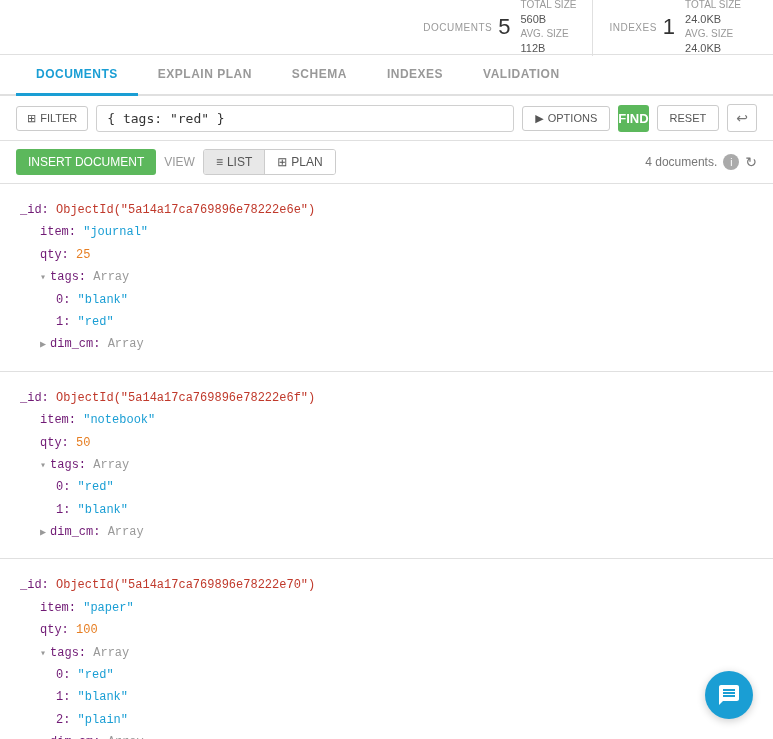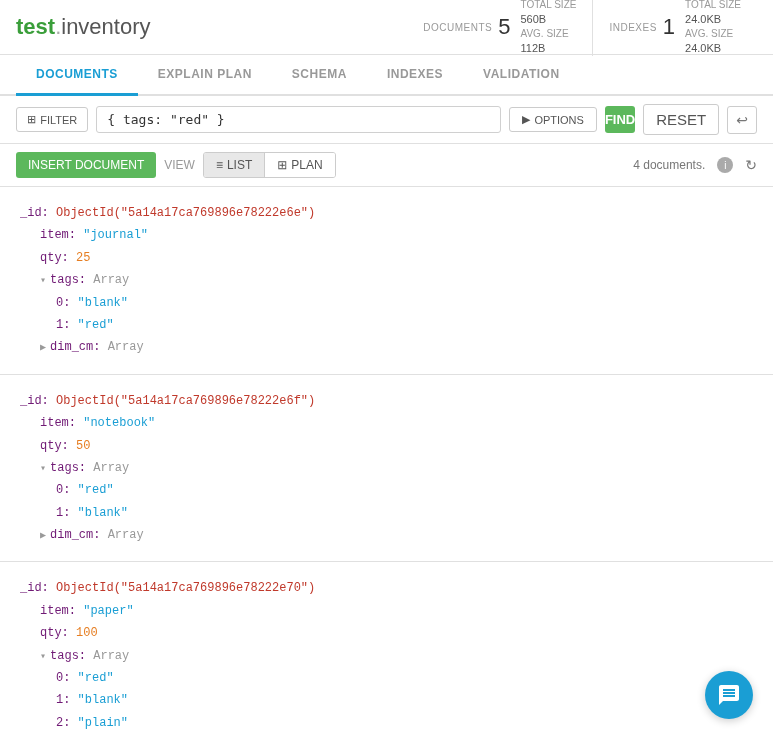--- a/index.html
+++ b/index.html
@@ -24,32 +24,32 @@
     .tabs { background: #fff; border-bottom: 2px solid #e0e0e0; display: flex; padding: 0 16px; }
     .tab { padding: 12px 20px; font-size: 12px; font-weight: 600; color: #999; text-transform: uppercase; letter-spacing: 0.5px; cursor: pointer; border-bottom: 3px solid transparent; margin-bottom: -2px; }
     .tab.active { color: #1a9ed4; border-bottom: 3px solid #1a9ed4; }
 
     
     .toolbar { background: #fff; border-bottom: 1px solid #e0e0e0; padding: 8px 16px; display: flex; align-items: center; gap: 8px; }
     .filter-btn { display: flex; align-items: center; gap: 4px; background: #fff; border: 1px solid #ccc; border-radius: 3px; padding: 5px 10px; font-size: 11px; color: #555; cursor: pointer; }
     .filter-input { flex: 1; border: 1px solid #d0d0d0; border-radius: 3px; padding: 5px 10px; font-size: 13px; font-family: monospace; color: #333; background: #fff; outline: none; }
     .options-btn { background: #fff; border: 1px solid #ccc; border-radius: 3px; padding: 5px 12px; font-size: 11px; color: #555; cursor: pointer; display: flex; align-items: center; gap: 4px; }
     .find-btn { background: #5cb85c; color: #fff; border: none; border-radius: 3px; padding: 6px 0; font-size: 13px; font-weight: 600; cursor: pointer; }
-    .reset-btn { background: #fff; border: 1px solid #ccc; border-radius: 3px; padding: 6px 12px; font-size: 15px; color: #555; cursor: pointer; }
+    .reset-btn { background: #fff; border: 1px solid #ccc; border-radius: 3px; padding: 6px 12px; font-size: 11px; color: #555; cursor: pointer; }
     .refresh-icon-btn { background: #fff; border: 1px solid #ccc; border-radius: 3px; padding: 5px 8px; cursor: pointer; color: #777; font-size: 14px; }
 
     
     .action-bar { background: #fff; border-bottom: 1px solid #e0e0e0; padding: 8px 16px; display: flex; align-items: center; gap: 8px; }
     .insert-btn { background: #5cb85c; color: #fff; border: none; border-radius: 3px; padding: 6px 12px; font-size: 12px; font-weight: 400; cursor: pointer; text-transform: uppercase; }
     .view-label { font-size: 12px; color: #999; margin-left: 0; text-transform: uppercase; }
     .view-toggle { display: flex; border: 1px solid #ccc; border-radius: 3px; overflow: hidden; }
     .view-toggle-btn { padding: 5px 12px; font-size: 12px; background: #fff; border: none; cursor: pointer; color: #555; display: flex; align-items: center; gap: 4px; }
     .view-toggle-btn.active { background: #e8e8e8; }
     .view-toggle-btn + .view-toggle-btn { border-left: 1px solid #ccc; }
-    .doc-count { margin-left: auto; font-size: 12px; color: #777; display: flex; align-items: center; gap: 12px; }
+    .doc-count { margin-left: auto; font-size: 12px; color: #777; display: flex; align-items: center; gap: 6px; }
     .info-icon { width: 16px; height: 16px; border-radius: 50%; background: #aaa; color: #fff; font-size: 10px; display: inline-flex; align-items: center; justify-content: center; cursor: pointer; }
     .refresh-small { font-size: 14px; color: #777; cursor: pointer; }
 
     
     .documents { padding: 0; }
     .document-card { background: #fff; border-bottom: 1px solid #e0e0e0; padding: 14px 20px; }
     .doc-field { margin: 2px 0; font-family: 'Courier New', Courier, monospace; font-size: 12px; line-height: 1.7; }
     .field-key { color: #701a75; }
     .field-object-id { color: #c0392b; }
     .field-string { color: #1a9ed4; }
@@ -60,23 +60,20 @@
     .collapse-arrow { color: #999; cursor: pointer; font-size: 10px; margin-right: 4px; }
 
     
     .chat-bubble { position: fixed; bottom: 20px; right: 20px; width: 48px; height: 48px; background: #1a9ed4; border-radius: 50%; display: flex; align-items: center; justify-content: center; cursor: pointer; box-shadow: 0 2px 8px rgba(0,0,0,0.2); }
     .chat-bubble svg { fill: #fff; }
   </style>
 </head>
 <body>
 
 <div class="header">
-  <div class="logo">
-    <span class="test">test</span><span class="dot">.</span><span class="inventory">inventory</span>
-  </div>
   <div class="header-stats">
     <div class="stat-group">
       <span class="stat-label">DOCUMENTS</span>
       <span class="stat-value">5</span>
       <div class="stat-sub">
         <span class="lbl">TOTAL SIZE</span>
         <span class="val">560B</span>
         <span class="lbl">AVG. SIZE</span>
         <span class="val">112B</span>
       </div>

